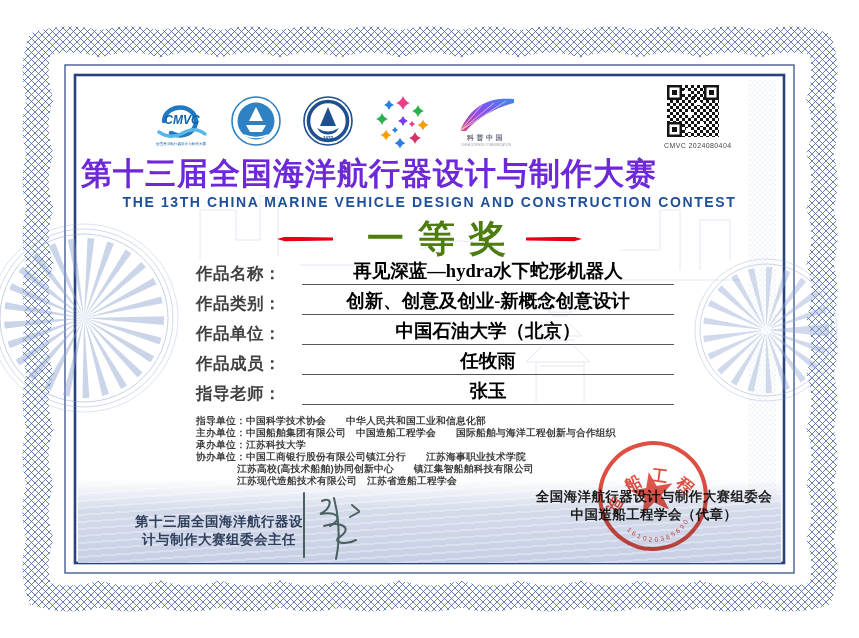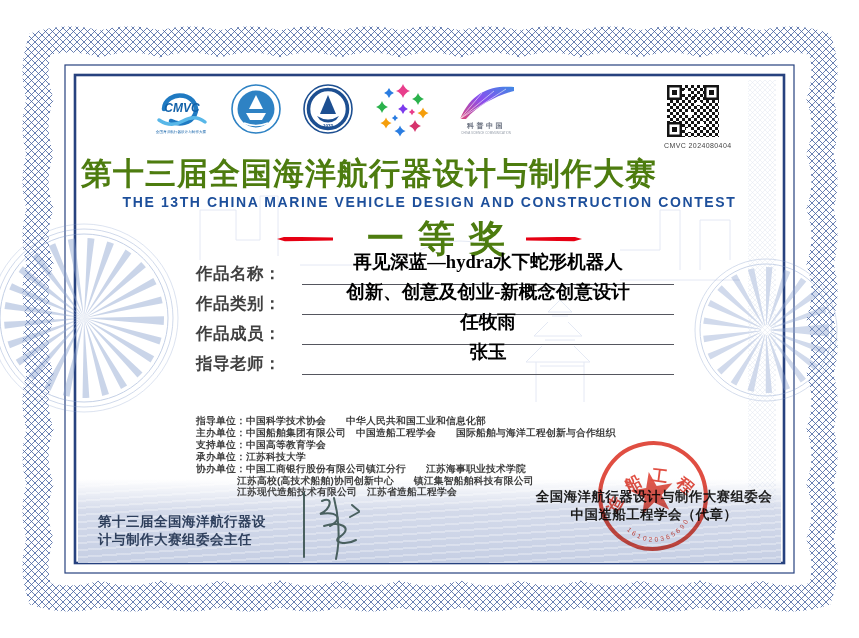--- a/index.html
+++ b/index.html
@@ -2,56 +2,56 @@
 <html><head>
 <meta charset="utf-8">
 <style>
   html,body{margin:0;padding:0;background:#ffffff;}
   .page{position:relative;width:859px;height:638px;overflow:hidden;background:#fff;
         font-family:"Liberation Sans",sans-serif;}
   .abs{position:absolute;}
   svg{display:block;}
 
   
-  .logo-row{top:80px;left:152px;display:flex;align-items:center;gap:20px;z-index:3;}
+  .logo-row{top:92px;left:152px;display:flex;align-items:center;gap:20px;z-index:3;}
   .qr-wrap{top:82px;left:664px;width:64px;text-align:center;z-index:3;}
   .qr-caption{font-size:7px;letter-spacing:.4px;color:#444;margin-top:2px;white-space:nowrap;}
 
-  .title-zh{top:153px;left:0;width:738px;text-align:center;color:#4d7c0f;
+  .title-zh{top:153px;left:0;width:738px;text-align:center;color:#6d28d9;
             font-size:31px;font-weight:800;letter-spacing:1px;z-index:3;}
   .title-en{top:194px;left:0;width:859px;text-align:center;color:#1d4f9b;
             font-size:14px;font-weight:700;letter-spacing:1.6px;z-index:3;}
 
   
   .award-row{top:219px;left:0;width:859px;display:flex;align-items:center;justify-content:center;z-index:3;}
   .award-dash{width:56px;height:5px;background:#e60013;}
   .dash-l{clip-path:polygon(0 50%,14% 6%,100% 22%,100% 78%,14% 94%);margin-right:20px;}
   .dash-r{clip-path:polygon(0 22%,86% 6%,100% 50%,86% 94%,0 78%);margin-left:6px;}
   .award-text{font-size:37px;font-weight:800;color:#4d7c0f;letter-spacing:14px;padding-left:14px;line-height:40px;}
 
   
   .fields{top:263px;left:196px;width:478px;z-index:3;}
   .frow{display:flex;align-items:flex-end;margin-bottom:8px;height:22px;}
   .flabel{font-size:16.5px;font-weight:700;color:#404040;white-space:nowrap;margin-right:21px;letter-spacing:.5px;}
   .fvalue{flex:1;text-align:center;font-family:"Liberation Serif",serif;font-weight:600;
-          font-size:18.5px;color:#000;border-bottom:1.2px solid #55565e;padding-bottom:10px;white-space:nowrap;}
+          font-size:18.5px;color:#000;border-bottom:1.2px solid #55565e;padding-bottom:1px;white-space:nowrap;}
 
   
   .orgs{top:415px;left:188px;z-index:3;color:#3f3f3f;font-size:9.8px;font-weight:700;
         line-height:11.9px;letter-spacing:.2px;}
   .orow{white-space:nowrap;}
   .orow .olabel{display:inline;margin-left:8px;}
   .orow.cont{padding-left:49px;}
 
   
   .wash{top:479px;left:78px;width:703px;height:84px;z-index:1;
         background:
           repeating-linear-gradient(176deg, rgba(255,255,255,.30) 0 2px, rgba(255,255,255,0) 2px 7px),
           linear-gradient(180deg, rgba(203,212,231,0) 0%, rgba(201,209,229,.8) 38%, #c6cfe4 100%);}
-  .signer{top:513px;left:98px;width:242px;z-index:3;
+  .signer{top:513px;left:98px;width:242px;text-align:center;z-index:3;
           font-size:13.5px;font-weight:800;color:#2e3f5c;line-height:17.5px;letter-spacing:.5px;}
   .signature{top:491px;left:300px;z-index:3;}
   .issuer{top:488px;left:518px;width:272px;text-align:center;z-index:3;color:#1c1c1c;}
   .issuer .l1,.issuer .l2{font-size:13.5px;font-weight:800;line-height:17.5px;letter-spacing:.4px;}
   .issuer .l3{font-size:12.5px;font-weight:700;line-height:17.5px;letter-spacing:2px;}
   .seal{top:436px;left:594px;z-index:4;mix-blend-mode:multiply;opacity:.9;}
 
   .deco{top:0;left:0;z-index:0;}
 </style>
 </head>
@@ -205,33 +205,36 @@
   <div class="abs fields">
     <div class="frow">
       <span class="flabel">作品名称：</span>
       <span class="fvalue">再见深蓝—hydra水下蛇形机器人</span>
     </div>
     <div class="frow">
       <span class="flabel">作品类别：</span>
       <span class="fvalue">创新、创意及创业-新概念创意设计</span>
     </div>
     <div class="frow">
+      <span class="flabel">作品单位：</span>
+      <span class="fvalue">中国石油大学（北京）</span>
+    </div>
+    <div class="frow">
       <span class="flabel">作品成员：</span>
       <span class="fvalue">任牧雨</span>
     </div>
     <div class="frow">
       <span class="flabel">指导老师：</span>
       <span class="fvalue">张玉</span>
     </div>
   </div>
 
   <div class="abs orgs">
     <div class="orow"><span class="olabel">指导单位：</span><span>中国科学技术协会　　中华人民共和国工业和信息化部</span></div>
     <div class="orow"><span class="olabel">主办单位：</span><span>中国船舶集团有限公司　中国造船工程学会　　国际船舶与海洋工程创新与合作组织</span></div>
-    <div class="orow"><span class="olabel">支持单位：</span><span>中国高等教育学会</span></div>
     <div class="orow"><span class="olabel">承办单位：</span><span>江苏科技大学</span></div>
     <div class="orow"><span class="olabel">协办单位：</span><span>中国工商银行股份有限公司镇江分行　　江苏海事职业技术学院</span></div>
     <div class="orow cont"><span>江苏高校(高技术船舶)协同创新中心　　镇江集智船舶科技有限公司</span></div>
     <div class="orow cont"><span>江苏现代造船技术有限公司　江苏省造船工程学会</span></div>
   </div>
 
   <div class="abs signer">
     <div>第十三届全国海洋航行器设</div>
     <div>计与制作大赛组委会主任</div>
   </div>

